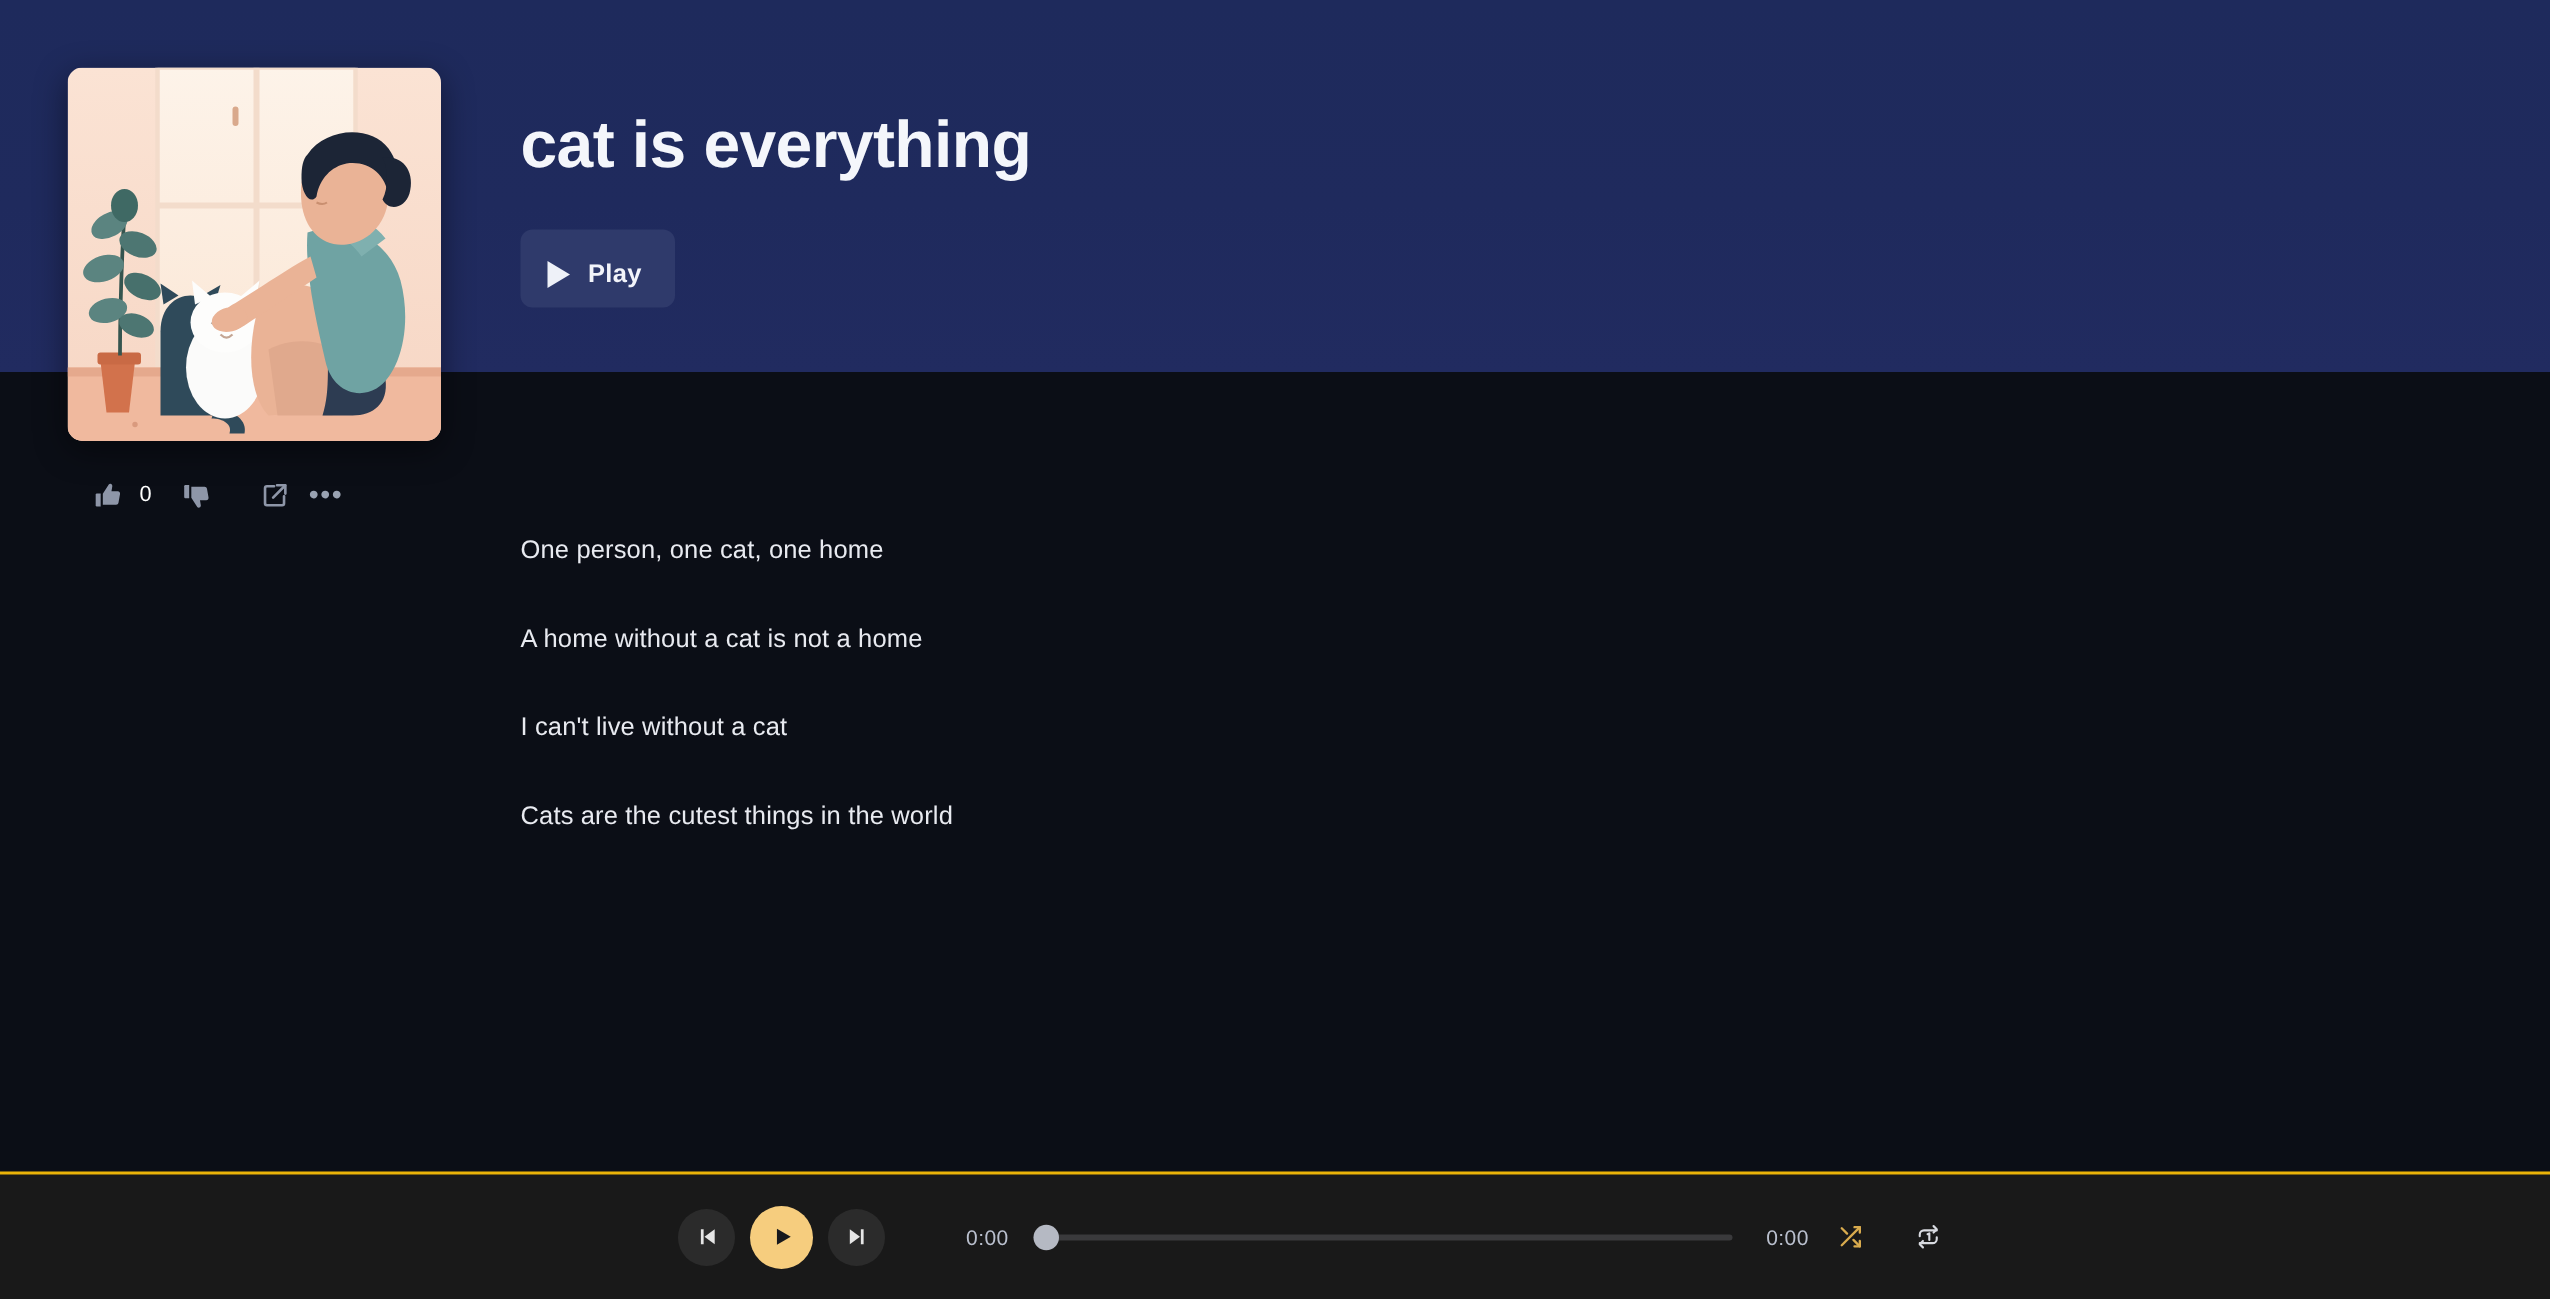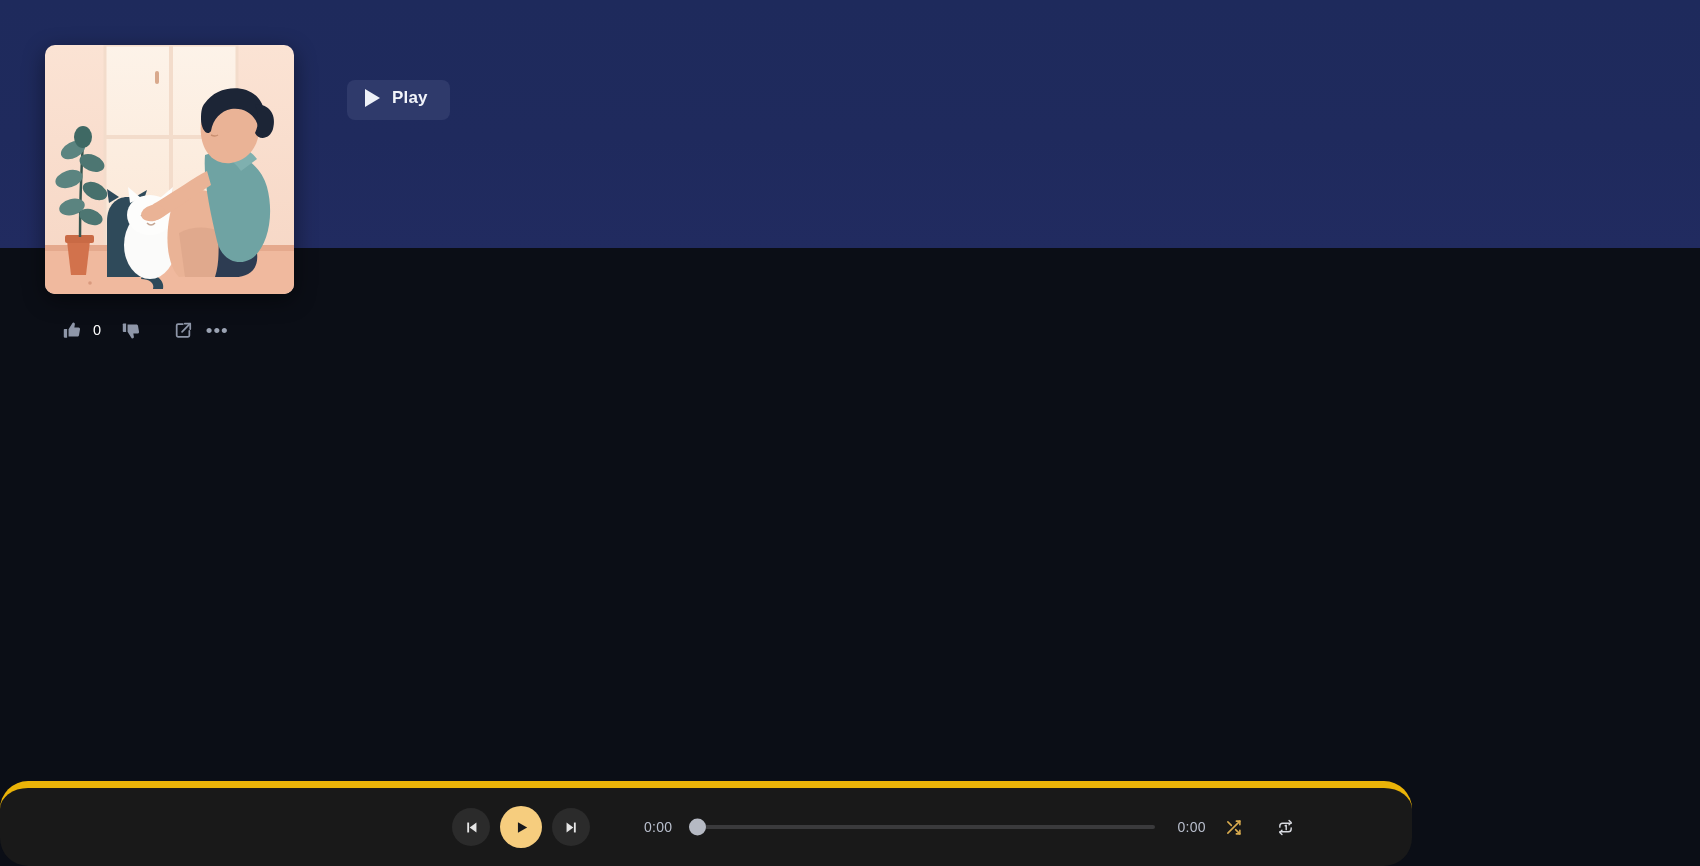--- a/index.html
+++ b/index.html
@@ -52,47 +52,47 @@
   .hero-text { position:absolute; left:347px; top:72px; z-index:4; }
   .song-title {
     font-size:44px; font-weight:700; color:#f4f6fb;
     letter-spacing:-.4px; line-height:1.12;
   }
   .song-tags {
     margin-top:18px;
     font-size:16.5px; color:#d6dbe8; letter-spacing:.1px;
   }
   .play-btn {
-    margin-top:8px;
+    margin-top:32px;
     display:inline-flex; align-items:center; gap:12px;
     background:#2f3a6b; border:none; border-radius:8px;
-    padding:8px 22px 12px 18px; cursor:pointer;
+    padding:20px 22px 12px 18px; cursor:pointer;
   }
   .play-btn .tri {
     width:0;height:0;
     border-left:15px solid #eef1f8;
     border-top:9px solid transparent;
     border-bottom:9px solid transparent;
   }
   .play-btn .lbl { font-size:17px; font-weight:700; color:#f2f4fa; letter-spacing:.2px; }
 
   
   .lyrics { position:absolute; left:347px; top:358px; z-index:3; }
   .lyric-line {
     font-size:17px; color:#e8eaf0;
     line-height:1; margin-bottom:42px; letter-spacing:.1px;
   }
   .lyric-line:last-child { margin-bottom:0; }
 
   
   .player {
-    position:absolute; left:0; bottom:0; width:1412px; height:85px;
+    position:absolute; left:0; bottom:0; width:1700px; height:85px;
     background:#191919;
-    border-top:7px solid #eab308;
-    display:flex; align-items:center;border-radius:28px;
+    border-top:2px solid #eab308;
+    display:flex; align-items:center;
   }
   .transport { display:flex; align-items:center; gap:10px; margin-left:452px; }
   .tbtn {
     width:38px; height:38px; border-radius:50%;
     background:#2b2b2b; color:#e6e6e6;
     display:flex; align-items:center; justify-content:center; cursor:pointer;
   }
   .tbtn.main {
     width:42px; height:42px; background:#f6cd7e; color:#17181c;
   }
@@ -225,26 +225,33 @@
         <path d="M11 4H5a1.6 1.6 0 0 0-1.6 1.6v12.8A1.6 1.6 0 0 0 5 20h12.8a1.6 1.6 0 0 0 1.6-1.6v-6"></path>
         <path d="M13.5 3.2h7v7"></path>
         <path d="M10.2 13.6 20.3 3.4"></path>
       </svg>
     </div>
 
     <div class="dots">•••</div>
   </div>
 
   <div class="hero-text">
+    <div class="song-title">cat is everything</div>
     <button class="play-btn">
       <span class="tri"></span>
       <span class="lbl">Play</span>
     </button>
   </div>
 
+  <div class="lyrics">
+    <div class="lyric-line">One person, one cat, one home</div>
+    <div class="lyric-line">A home without a cat is not a home</div>
+    <div class="lyric-line">I can't live without a cat</div>
+    <div class="lyric-line">Cats are the cutest things in the world</div>
+  </div>
 
   <div class="player">
 
     <div class="transport">
       <div class="tbtn">
         <svg width="17" height="17" viewBox="0 0 24 24" fill="currentColor">
           <path d="M6 5h2.6v14H6z"></path>
             <path d="M19 5v14L9.4 12z"></path>
         </svg>
       </div>

